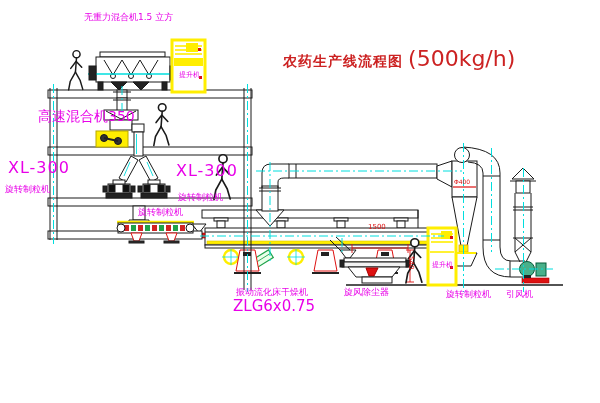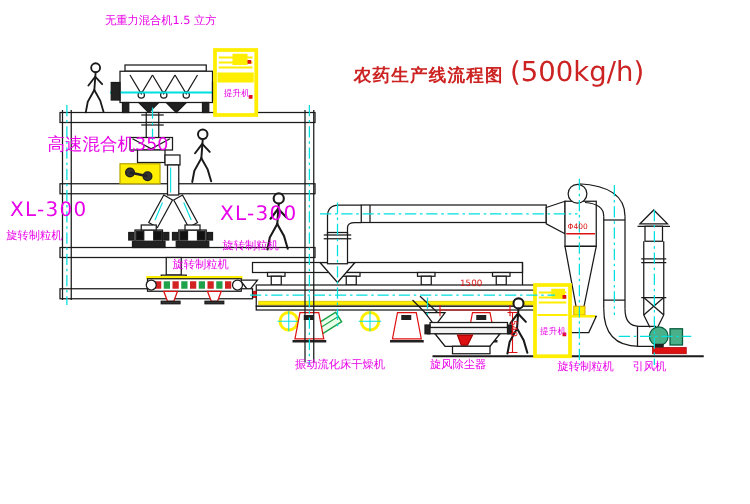--- a/index.html
+++ b/index.html
@@ -316,20 +316,21 @@
 
 <div class="lbl" style="left:8px;top:160px;font-size:16px;letter-spacing:1px;">XL-300</div>
 <div class="lbl" style="left:5px;top:185px;font-size:9px;">旋转制粒机</div>
 
 <div class="lbl" style="left:176px;top:163px;font-size:16px;letter-spacing:1px;">XL-300</div>
 <div class="lbl" style="left:178px;top:193px;font-size:9px;">旋转制粒机</div>
 
 <div class="lbl" style="left:138px;top:208px;font-size:9px;">旋转制粒机</div>
 
 <div class="lbl" style="left:236px;top:288px;font-size:9px;">振动流化床干燥机</div>
+<div class="lbl" style="left:233px;top:299px;font-size:15px;">ZLG6x0.75</div>
 
 <div class="lbl" style="left:344px;top:288px;font-size:9px;">旋风除尘器</div>
 
 <div class="lbl" style="left:446px;top:290px;font-size:9px;">旋转制粒机</div>
 <div class="lbl" style="left:506px;top:290px;font-size:9px;">引风机</div>
 
 <div class="lbl" style="left:179px;top:72px;font-size:7px;">提升机</div>
 <div class="lbl" style="left:432px;top:262px;font-size:7px;">提升机</div>
 
 <div class="dim" style="left:368px;top:224px;font-size:7px;">1500</div>

